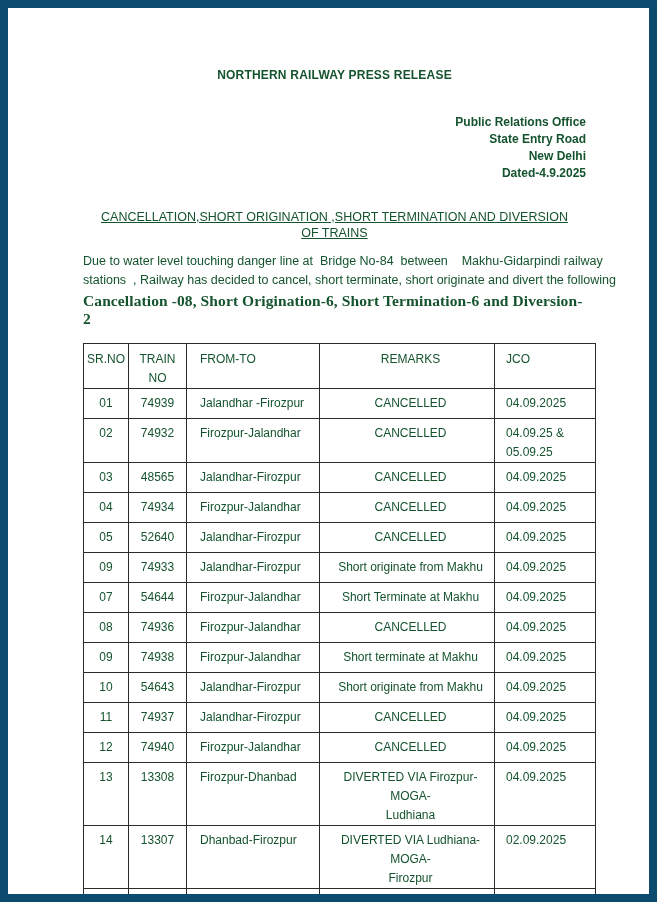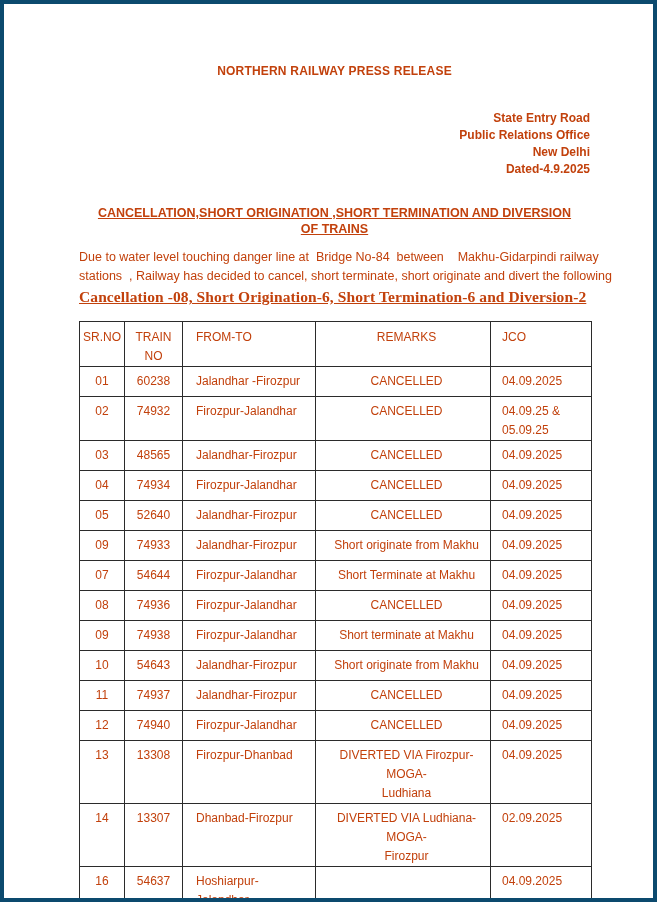--- a/index.html
+++ b/index.html
@@ -1,24 +1,24 @@
 <!DOCTYPE html>
 <html><head>
 <meta charset="utf-8">
 <style>
   * { margin: 0; padding: 0; box-sizing: border-box; }
   html, body { background: #ffffff; }
   .page {
     position: relative;
     width: 657px;
     height: 902px;
-    border: 4px solid #0c4a6e;
+    border: 8px solid #0c4a6e;
     background: #ffffff;
     font-family: "Liberation Sans", sans-serif;
-    color: #c2410c;
+    color: #14532d;
     overflow: hidden;
   }
   .content {
     padding: 60px 63px 0 75px;
   }
   .press-title {
     text-align: center;
     font-size: 12px;
     font-weight: bold;
     letter-spacing: 0.2px;
@@ -27,37 +27,36 @@
     margin-top: 32px;
     text-align: right;
     font-size: 12px;
     font-weight: bold;
     line-height: 17px;
   }
   .notice-heading {
     margin-top: 27px;
     text-align: center;
     font-size: 12.5px;
-    font-weight: bold;
+    font-weight: normal;
     line-height: 16px;
   }
   .notice-heading .u { text-decoration: underline; }
   .body-paragraph {
     margin-top: 11px;
     font-size: 12.5px;
     line-height: 19px;
     text-align: right;
   }
   .body-line { white-space: pre; }
   .summary-heading {
     margin-top: 2px;
     font-family: "Liberation Serif", serif;
     font-size: 15.5px;
     font-weight: bold;
-    text-decoration: underline;
     letter-spacing: 0.1px;
   }
   table.trains {
     margin-top: 15px;
     border-collapse: collapse;
     table-layout: fixed;
     width: 508px;
     font-size: 12px;
   }
   table.trains th, table.trains td {
@@ -84,22 +83,22 @@
 </style>
 </head>
 <body>
 
 <div class="page">
   <div class="content">
 
     <div class="press-title">NORTHERN RAILWAY PRESS RELEASE</div>
 
     <div class="office-block">
+      <div>Public Relations Office</div>
       <div>State Entry Road</div>
-      <div>Public Relations Office</div>
       <div>New Delhi</div>
       <div>Dated-4.9.2025</div>
     </div>
 
     <div class="notice-heading">
       <div class="u">CANCELLATION,SHORT ORIGINATION ,SHORT TERMINATION AND DIVERSION</div>
       <div class="u">OF TRAINS</div>
     </div>
 
     <div class="body-paragraph">
@@ -123,21 +122,21 @@
             <th class="c-train">TRAIN
 NO</th>
             <th class="c-from">FROM-TO</th>
             <th class="c-rem">REMARKS</th>
             <th class="c-jco">JCO</th>
           </tr>
         </thead>
       <tbody>
           <tr>
             <td class="c-srno">01</td>
-            <td class="c-train">60238</td>
+            <td class="c-train">74939</td>
             <td class="c-from">Jalandhar -Firozpur</td>
             <td class="c-rem">CANCELLED</td>
             <td class="c-jco">04.09.2025</td>
           </tr>
           <tr>
             <td class="c-srno">02</td>
             <td class="c-train">74932</td>
             <td class="c-from">Firozpur-Jalandhar</td>
             <td class="c-rem">CANCELLED</td>
             <td class="c-jco">04.09.25 &amp;

